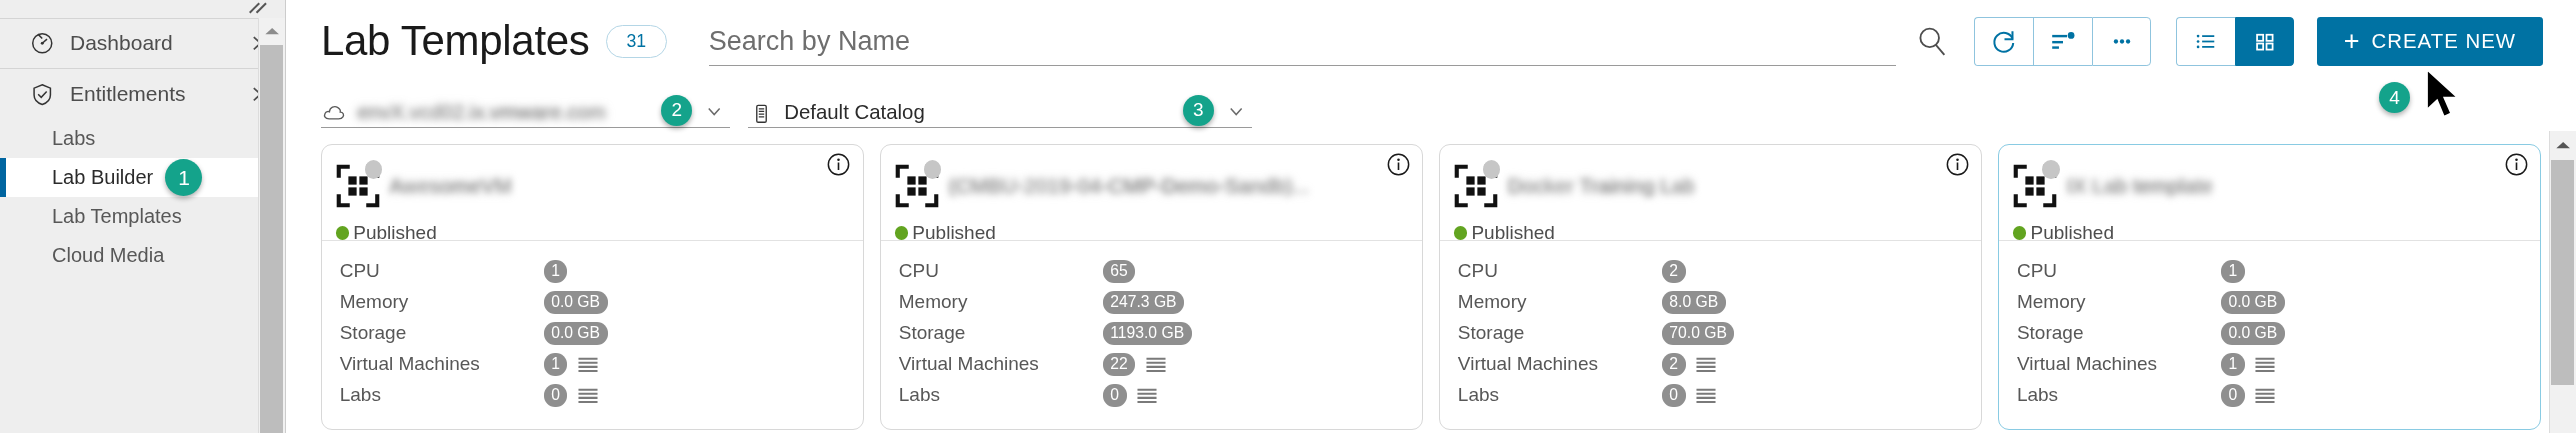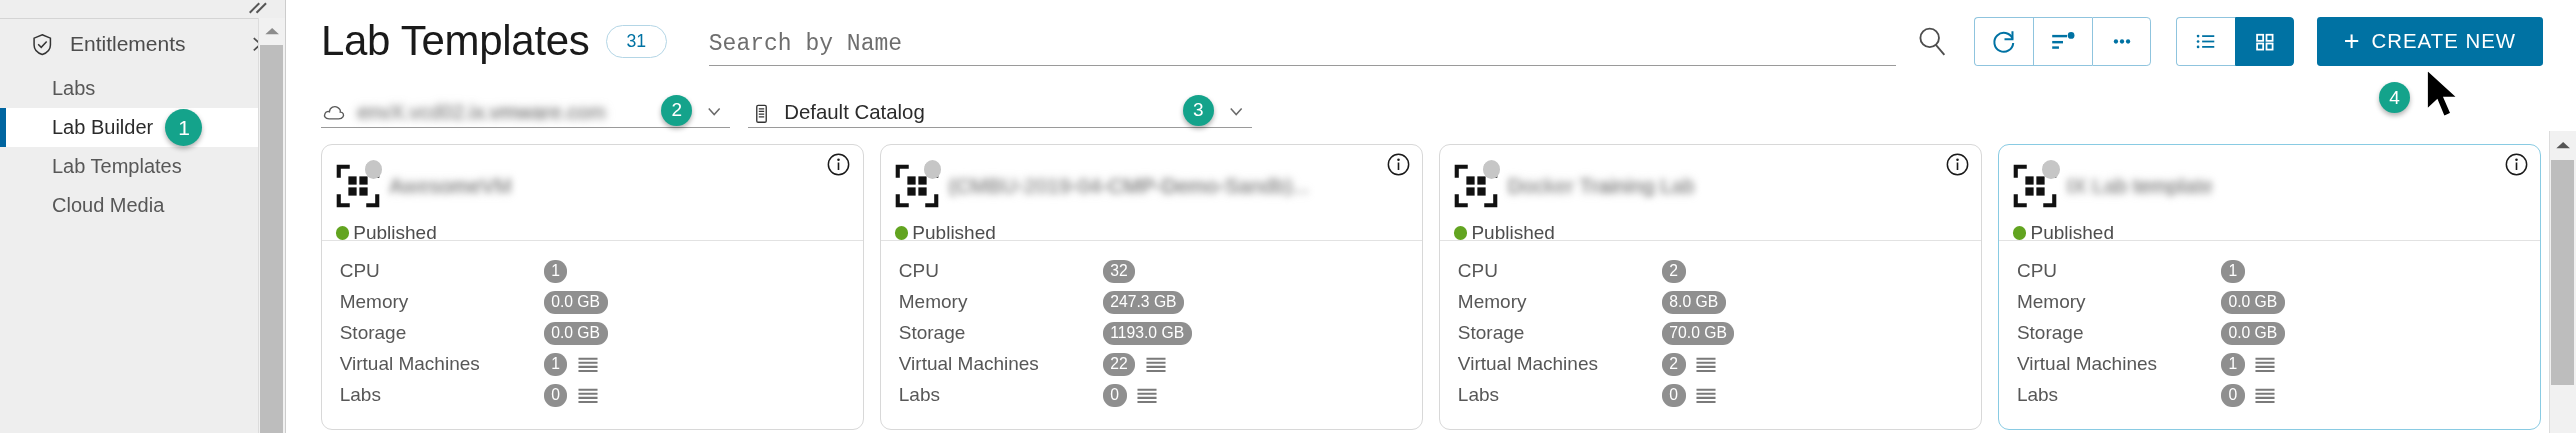--- a/index.html
+++ b/index.html
@@ -116,25 +116,25 @@
     flex: 1 1 auto;
     position: relative;
     height: 50px;
     max-width: 1308px;
     display: flex; align-items: flex-end;
   }
   .search-input {
     width: 100%;
     border: none; outline: none;
     border-bottom: 1.4px solid #9a9a9a;
-    font-size: 23px;
+    font-size: 27px;
     color: #4d4d4d;
     background: transparent;
     padding: 0 0 8.2px 0;
-    font-family: Liberation Mono, monospace;
+    font-family: Liberation Sans, sans-serif;
   }
   .search-input::placeholder { color: #6e6e6e; }
   .search-btn {
     width: 59px; height: 59px; margin-left: 6.8px; margin-right: 12.3px;
     display: flex; align-items: center; justify-content: center;
     background: transparent; border: none; cursor: pointer;
   }
 
   .btn-group { display: flex; margin-right: 24.5px; }
   .tb-btn {
@@ -301,20 +301,36 @@
     <div class="sidebar-collapse">
       <span class="collapse-glyph">
         <svg viewBox="0 0 36 30" width="24.5" height="20.4">
           <path d="M4 26 L18 12 M14 26 L28 12" stroke="#565656" stroke-width="3" fill="none"></path>
         </svg>
       </span>
     </div>
     <div class="sb-divider"></div>
 
     <div class="sb-group">
+      <div class="sb-item">
+        <span class="sb-ico">
+          <svg viewBox="0 0 36 36" width="24.5" height="24.5">
+            <circle cx="18" cy="18" r="14" fill="none" stroke="#333" stroke-width="2.2"></circle>
+            <path d="M12 5 L18 11" stroke="#333" stroke-width="2.2" fill="none"></path>
+            <circle cx="18" cy="18" r="2.2" fill="#333"></circle>
+            <path d="M18 18 L25 12" stroke="#333" stroke-width="2.2" fill="none"></path>
+          </svg>
+        </span>
+        <span class="sb-label">Dashboard</span>
+        <span class="sb-chev">
+          <svg viewBox="0 0 30 30" width="20.4" height="20.4">
+              <path d="M10 6 L20 15 L10 24" stroke="#4d4d4d" stroke-width="2.6" fill="none"></path>
+            </svg>
+        </span>
+      </div>
 
     </div>
 
     <div class="sb-divider"></div>
 
     <div class="sb-group">
       <div class="sb-item">
         <span class="sb-ico">
           <svg viewBox="0 0 36 36" width="24.5" height="24.5">
             <path d="M18 4 L30 9 V19 C30 27 24 31 18 33 C12 31 6 27 6 19 V9 Z" fill="none" stroke="#333" stroke-width="2.2"></path>
@@ -554,21 +570,21 @@
           </div>
           <div class="card-status">
             <span class="status-dot"></span>
             <span class="status-text">Published</span>
           </div>
         </div>
         <div class="card-divider"></div>
         <div class="card-body">
           <div class="stat-row">
             <span class="stat-label">CPU</span>
-            <span class="stat-pill">32</span>
+            <span class="stat-pill">65</span>
           </div>
           <div class="stat-row">
             <span class="stat-label">Memory</span>
             <span class="stat-pill">247.3 GB</span>
           </div>
           <div class="stat-row">
             <span class="stat-label">Storage</span>
             <span class="stat-pill">1193.0 GB</span>
           </div>
           <div class="stat-row">

